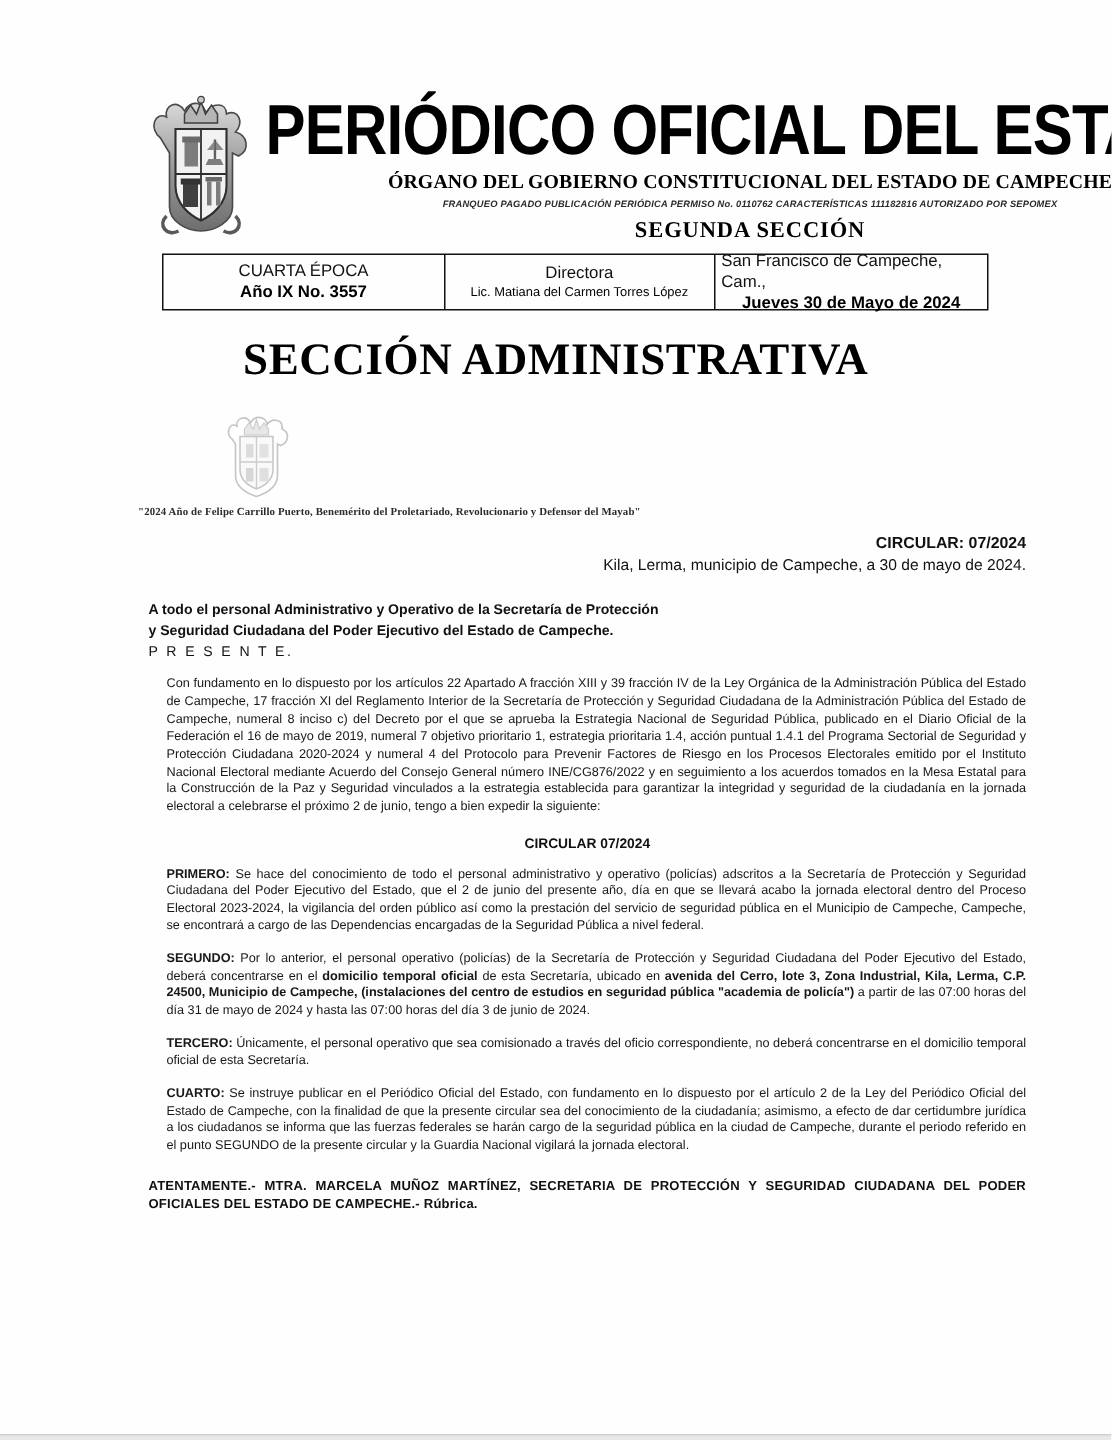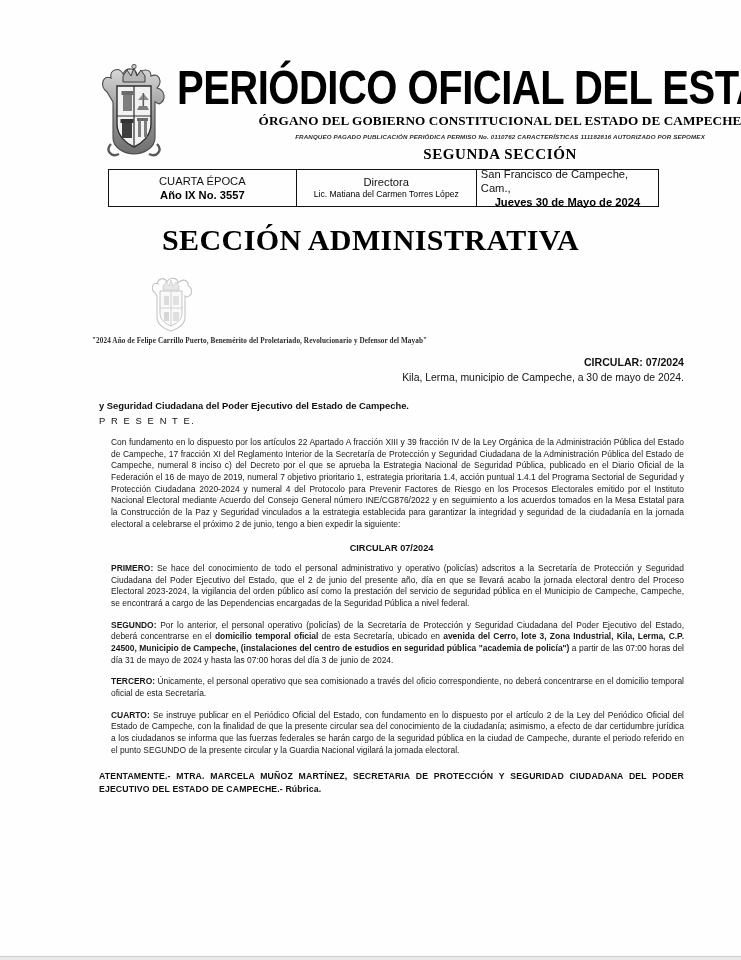--- a/index.html
+++ b/index.html
@@ -308,33 +308,34 @@
     <div class="motto">"2024 Año de Felipe Carrillo Puerto, Benemérito del Proletariado, Revolucionario y Defensor del Mayab"</div>
   </div>
 
   <div class="circ-head">
     <div class="circ-num">CIRCULAR: 07/2024</div>
     <div class="circ-place">Kila, Lerma, municipio de Campeche, a 30 de mayo de 2024.</div>
   </div>
 
   <div class="body-area">
     <div class="addressee">
+      <div>A todo el personal Administrativo y Operativo de la Secretaría de Protección</div>
       <div>y Seguridad Ciudadana del Poder Ejecutivo del Estado de Campeche.</div>
       <div class="presente">P R E S E N T E.</div>
     </div>
 
     <p class="body-p">Con fundamento en lo dispuesto por los artículos 22 Apartado A fracción XIII y 39 fracción IV de la Ley Orgánica de la Administración Pública del Estado de Campeche, 17 fracción XI del Reglamento Interior de la Secretaría de Protección y Seguridad Ciudadana de la Administración Pública del Estado de Campeche, numeral 8 inciso c) del Decreto por el que se aprueba la Estrategia Nacional de Seguridad Pública, publicado en el Diario Oficial de la Federación el 16 de mayo de 2019, numeral 7 objetivo prioritario 1, estrategia prioritaria 1.4, acción puntual 1.4.1 del Programa Sectorial de Seguridad y Protección Ciudadana 2020-2024 y numeral 4 del Protocolo para Prevenir Factores de Riesgo en los Procesos Electorales emitido por el Instituto Nacional Electoral mediante Acuerdo del Consejo General número INE/CG876/2022 y en seguimiento a los acuerdos tomados en la Mesa Estatal para la Construcción de la Paz y Seguridad vinculados a la estrategia establecida para garantizar la integridad y seguridad de la ciudadanía en la jornada electoral a celebrarse el próximo 2 de junio, tengo a bien expedir la siguiente:</p>
 
     <div class="circ-center">CIRCULAR 07/2024</div>
 
     <p class="body-p"><span class="lbl">PRIMERO:</span><span> Se hace del conocimiento de todo el personal administrativo y operativo (policías) adscritos a la Secretaría de Protección y Seguridad Ciudadana del Poder Ejecutivo del Estado, que el 2 de junio del presente año, día en que se llevará acabo la jornada electoral dentro del Proceso Electoral 2023-2024, la vigilancia del orden público así como la prestación del servicio de seguridad pública en el Municipio de Campeche, Campeche, se encontrará a cargo de las Dependencias encargadas de la Seguridad Pública a nivel federal.</span></p>
 
     <p class="body-p"><span class="lbl">SEGUNDO:</span><span> Por lo anterior, el personal operativo (policías) de la Secretaría de Protección y Seguridad Ciudadana del Poder Ejecutivo del Estado, deberá concentrarse en el </span><span class="lbl">domicilio temporal oficial</span><span> de esta Secretaría, ubicado en </span><span class="lbl">avenida del Cerro, lote 3, Zona Industrial, Kila, Lerma, C.P. 24500, Municipio de Campeche, (instalaciones del centro de estudios en seguridad pública "academia de policía")</span><span> a partir de las 07:00 horas del día 31 de mayo de 2024 y hasta las 07:00 horas del día 3 de junio de 2024.</span></p>
 
     <p class="body-p"><span class="lbl">TERCERO:</span><span> Únicamente, el personal operativo que sea comisionado a través del oficio correspondiente, no deberá concentrarse en el domicilio temporal oficial de esta Secretaría.</span></p>
 
     <p class="body-p"><span class="lbl">CUARTO:</span><span> Se instruye publicar en el Periódico Oficial del Estado, con fundamento en lo dispuesto por el artículo 2 de la Ley del Periódico Oficial del Estado de Campeche, con la finalidad de que la presente circular sea del conocimiento de la ciudadanía; asimismo, a efecto de dar certidumbre jurídica a los ciudadanos se informa que las fuerzas federales se harán cargo de la seguridad pública en la ciudad de Campeche, durante el periodo referido en el punto SEGUNDO de la presente circular y la Guardia Nacional vigilará la jornada electoral.</span></p>
 
-    <div class="closing">ATENTAMENTE.- MTRA. MARCELA MUÑOZ MARTÍNEZ, SECRETARIA DE PROTECCIÓN Y SEGURIDAD CIUDADANA DEL PODER EJECUTIVO DEL ESTADO DE CAMPECHE.- Rúbrica.</div>
+    <div class="closing">ATENTAMENTE.- MTRA. MARCELA MUÑOZ MARTÍNEZ, SECRETARIA DE PROTECCIÓN Y SEGURIDAD CIUDADANA DEL PODER OFICIALES DEL ESTADO DE CAMPECHE.- Rúbrica.</div>
   </div>
 
   <div class="bottom-edge"></div>
 </div>
 
 </body></html>

